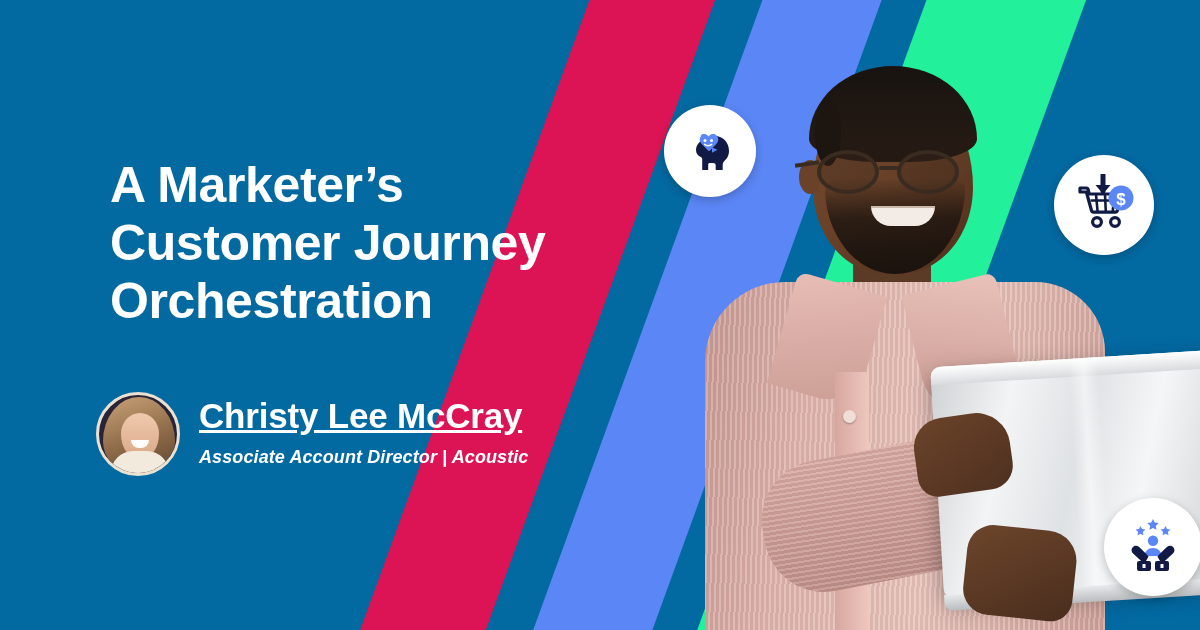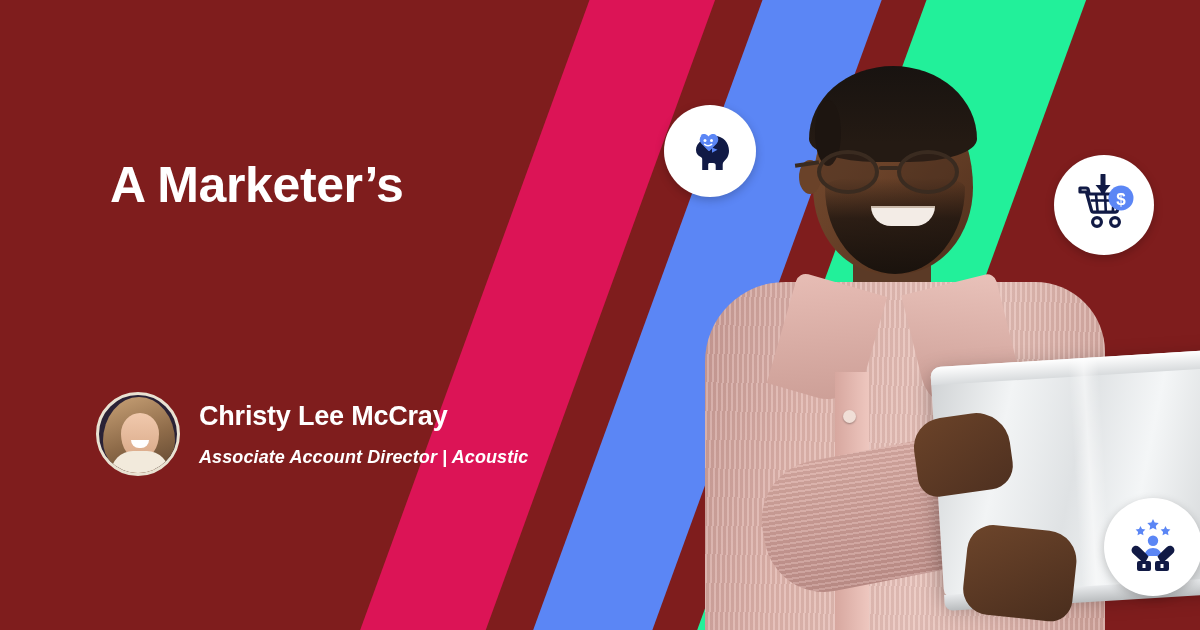--- a/index.html
+++ b/index.html
@@ -1,19 +1,19 @@
 <!DOCTYPE html>
 <html><head>
 <meta charset="utf-8">
 <style>
   html,body{margin:0;padding:0;background:#0b0f2e;}
   *{box-sizing:border-box;}
   .canvas{
     position:relative;width:1200px;height:630px;overflow:hidden;
-    background:#7f1d1d;
+    background:#0369a1;
     font-family:"Liberation Sans","DejaVu Sans",sans-serif;
   }
 
   
   .stripes{position:absolute;inset:0;overflow:hidden;}
   .stripe{
     position:absolute;top:-180px;height:1000px;
     transform:rotate(20deg);transform-origin:top left;
   }
   .stripe.pink{left:655px;width:118px;background:#DC1456;}
@@ -156,21 +156,21 @@
   }
   .av-face{
     position:absolute;left:22px;top:18px;width:38px;height:46px;
     background:linear-gradient(180deg,#f0c9ad,#d9a988);border-radius:50% 50% 46% 46%/45% 45% 55% 55%;
   }
   .av-smile{position:absolute;left:32px;top:45px;width:18px;height:8px;background:#fff;border-radius:0 0 12px 12px;}
   .av-neck{position:absolute;left:26px;top:60px;width:30px;height:18px;background:#d9a988;}
   .av-top{position:absolute;left:12px;bottom:0;width:58px;height:22px;background:#f2eadc;border-radius:24px 24px 0 0;}
 
   .who{display:flex;flex-direction:column;}
-  .who-name{color:#ffffff;font-size:27px;font-weight:700;line-height:34px;letter-spacing:-.2px;}
+  .who-name{color:#ffffff;font-size:35px;font-weight:700;line-height:34px;letter-spacing:-.2px;text-decoration:underline;}
   .who-role{color:#ffffff;font-size:18px;font-weight:700;font-style:italic;line-height:24px;margin-top:12px;letter-spacing:.1px;}
 
   
   .badge{
     position:absolute;border-radius:50%;background:#ffffff;
     display:flex;align-items:center;justify-content:center;
     box-shadow:0 3px 10px rgba(0,0,0,.22);
   }
   .badge.b1{left:664px;top:105px;width:92px;height:92px;}
   .badge.b2{left:1054px;top:155px;width:100px;height:100px;}
@@ -216,20 +216,22 @@
       <div class="laptop">
           <span class="lid-sheen"></span>
         </div>
       <div class="hand-l"></div>
       <div class="hand-r"></div>
     </div>
   </div>
 
   <h1 class="headline">
     <span class="ln">A Marketer’s</span>
+    <span class="ln">Customer Journey</span>
+    <span class="ln">Orchestration</span>
   </h1>
 
   <div class="byline">
     <div class="avatar">
       <span class="av-hair"></span>
         <span class="av-face"></span>
       <span class="av-smile"></span>
         <span class="av-neck"></span>
         <span class="av-top"></span>
     </div>

